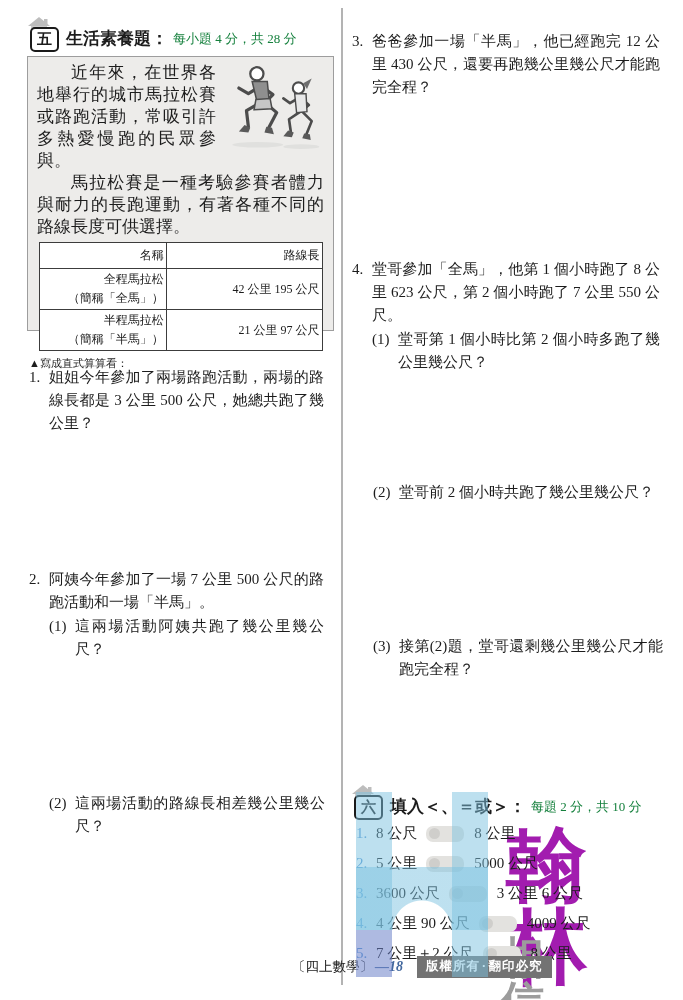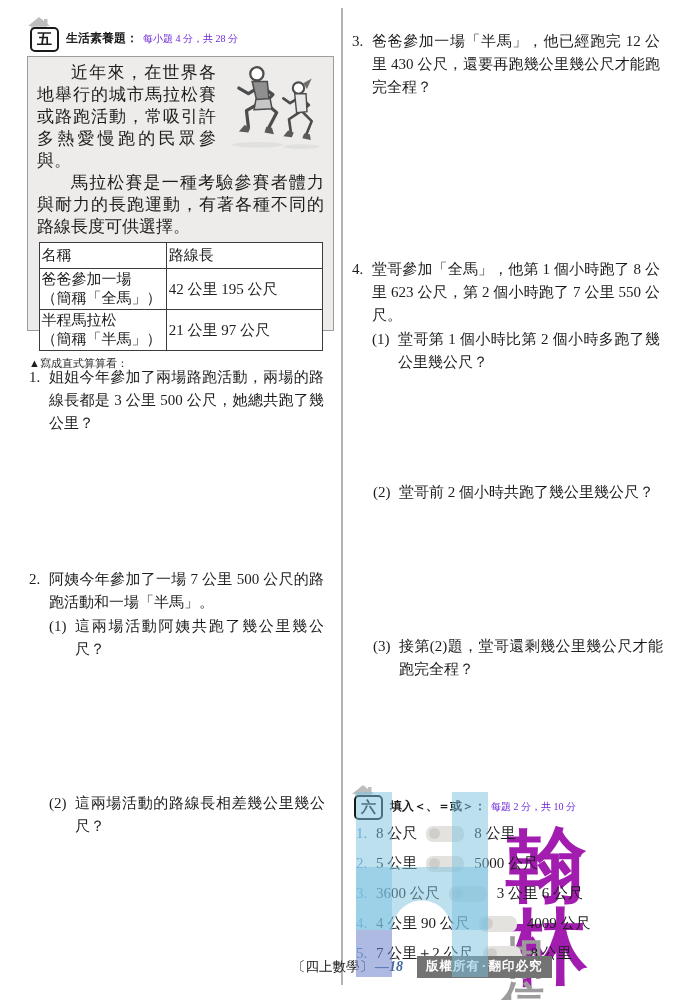--- a/index.html
+++ b/index.html
@@ -8,32 +8,32 @@
   .layer-content{position:absolute;inset:0;z-index:1;}
   .divider{position:absolute;left:341px;top:8px;width:2px;height:977px;background:#b3b3b3;z-index:1;}
 
   
   .sec-header{position:absolute;display:flex;align-items:flex-start;}
   .sec-badge{position:relative;width:27px;height:24px;margin-right:9px;flex:none;}
   .sec-badge svg.house{position:absolute;left:-4px;top:-11px;}
   .sec-num{position:absolute;left:0;top:0;width:25px;height:21px;background:#fff;
            border:2px solid #1a1a1a;border-radius:5px;display:flex;align-items:center;justify-content:center;
            font-family:"Liberation Sans",sans-serif;font-weight:bold;font-size:15px;}
-  .sec-title{font-family:Liberation Mono, monospace;font-weight:bold;font-size:12px;line-height:24px;}
-  .sec-points{font-size:10px;line-height:24px;margin-left:5px;color:#6d28d9;}
+  .sec-title{font-family:Liberation Serif, serif;font-weight:bold;font-size:17px;line-height:24px;}
+  .sec-points{font-size:13px;line-height:24px;margin-left:5px;color:#15803d;}
 
   
   .passage-box{position:absolute;left:27px;top:56px;width:307px;height:275px;background:#edecea;
                border:1px solid #9d9d9d;padding:5px 9px 0 9px;box-sizing:border-box;}
   .passage-box p{margin:0;font-size:17px;line-height:22px;text-indent:2em;text-align:justify;}
   .runners{float:right;width:104px;height:88px;margin:0 0 2px 4px;}
 
   table.route{border-collapse:collapse;margin:4px auto 0 auto;width:284px;background:#fff;}
-  table.route th,table.route td{border:1.4px solid #3c3c3c;text-align:left;font-weight:normal;
-        font-size:15px;line-height:19px;padding:1px 2px;margin-top:32px;}
+  table.route th,table.route td{border:1.4px solid #3c3c3c;text-align:right;font-weight:normal;
+        font-size:12px;line-height:19px;padding:1px 2px;margin-top:32px;}
   table.route th{height:23px;}
   td.nm{width:45%;}
 
   .instruction{position:absolute;left:29px;top:344px;font-size:11px;margin-top:12px;}
 
   .q{position:absolute;display:flex;}
   .qnum{flex:none;width:20px;font-size:15px;line-height:23px;}
   .qtext{font-size:15px;line-height:23px;text-align:justify;}
   .qsub{display:flex;margin-top:1px;}
   .qsub-label{flex:none;width:26px;font-size:15px;line-height:23px;}
@@ -123,21 +123,21 @@
       <p>近年來，在世界各地舉行的城市馬拉松賽或路跑活動，常吸引許多熱愛慢跑的民眾參與。</p>
       <p>馬拉松賽是一種考驗參賽者體力與耐力的長跑運動，有著各種不同的路線長度可供選擇。</p>
       <table class="route">
         <tbody>
             <tr>
           <th>名稱</th>
           <th>路線長</th>
         </tr>
         <tr>
           <td class="nm">
-            <span>爸爸參加一場</span><br>
+            <span>全程馬拉松</span><br>
             <span>（簡稱「全馬」）</span>
           </td>
           <td>42 公里 195 公尺</td>
         </tr>
         <tr>
           <td class="nm">
             <span>半程馬拉松</span><br>
             <span>（簡稱「半馬」）</span>
           </td>
           <td>21 公里 97 公尺</td>

